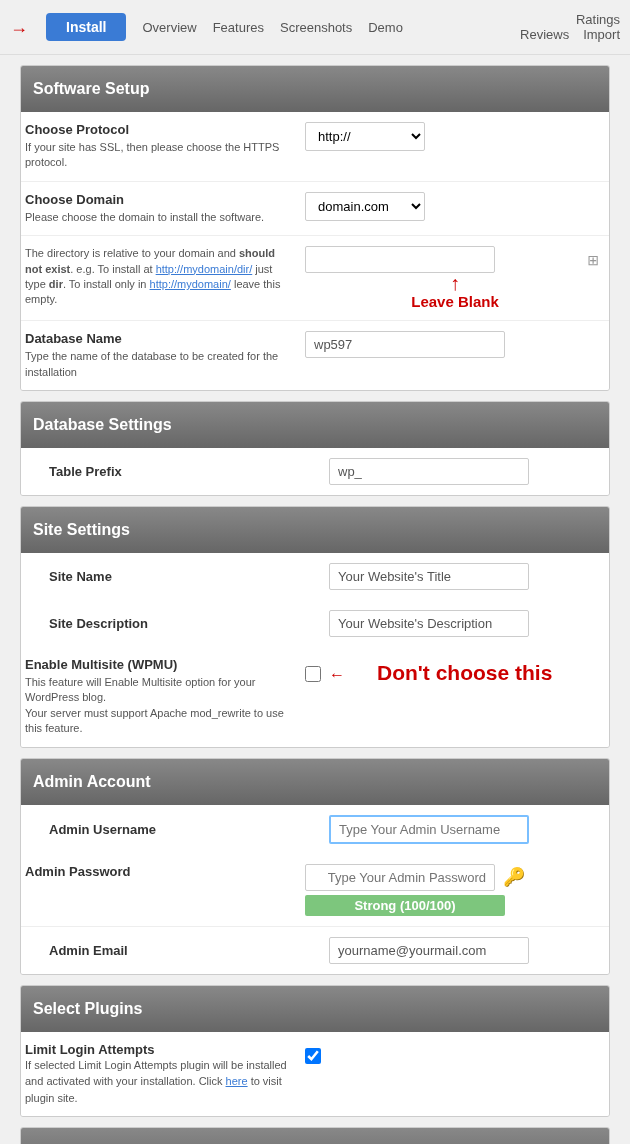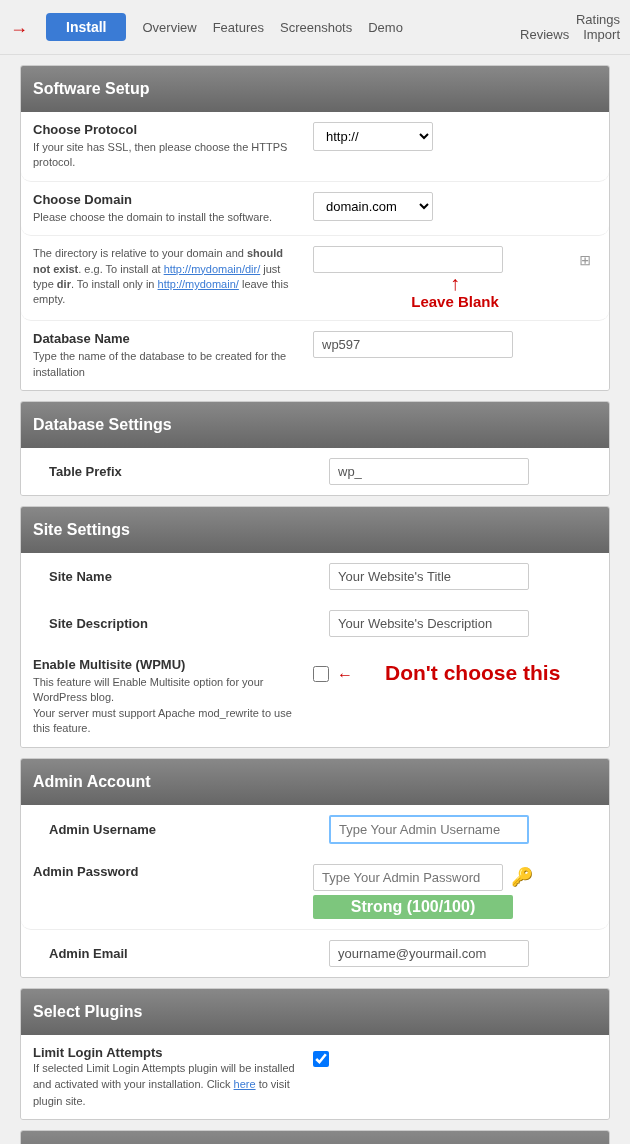--- a/index.html
+++ b/index.html
@@ -74,23 +74,22 @@
     }
     .section-body {
       background: white;
       padding: 0;
     }
 
     
     .form-row {
       display: flex;
       align-items: flex-start;
-      padding: 10px 12px;
+      padding: 10px 4px;
       border-bottom: 1px solid #eee;
-      border-radius: 10px;
     }
     .form-row:last-child { border-bottom: none; }
     .form-label-col {
       width: 280px;
       flex-shrink: 0;
       padding-right: 10px;
     }
     .form-label-col .label-title {
       font-weight: bold;
       font-size: 13px;
@@ -170,21 +169,21 @@
     .input-highlight {
       border: 2px solid #7abfff !important;
     }
 
     
     .password-strength {
       background: #7dc67d;
       color: #fff;
       text-align: center;
       padding: 3px 8px;
-      font-size: 16px;
+      font-size: 13px;
       font-weight: bold;
       border-radius: 2px;
     }
     .password-row {
       display: flex;
       align-items: center;
       gap: 8px;
     }
     .key-icon {
       font-size: 18px;
@@ -396,21 +395,21 @@
           <input type="text" class="input-highlight" style="width: 200px;" placeholder="Type Your Admin Username">
         </div>
       </div>
 
       <div class="form-row">
         <div class="form-label-col">
           <div class="label-title">Admin Password</div>
         </div>
         <div class="form-input-col">
           <div class="password-row">
-            <input type="password" style="width: 190px;" placeholder="Type Your Admin Password">
+            <input type="password" style="width: 190px; text-align: right;" placeholder="Type Your Admin Password">
             <span class="key-icon">🔑</span>
           </div>
           <div class="password-strength" style="width:200px;">Strong (100/100)</div>
         </div>
       </div>
 
       <div class="simple-form-row">
         <div class="simple-label">Admin Email</div>
         <div class="simple-input">
           <input type="email" style="width: 200px;" value="yourname@yourmail.com">

